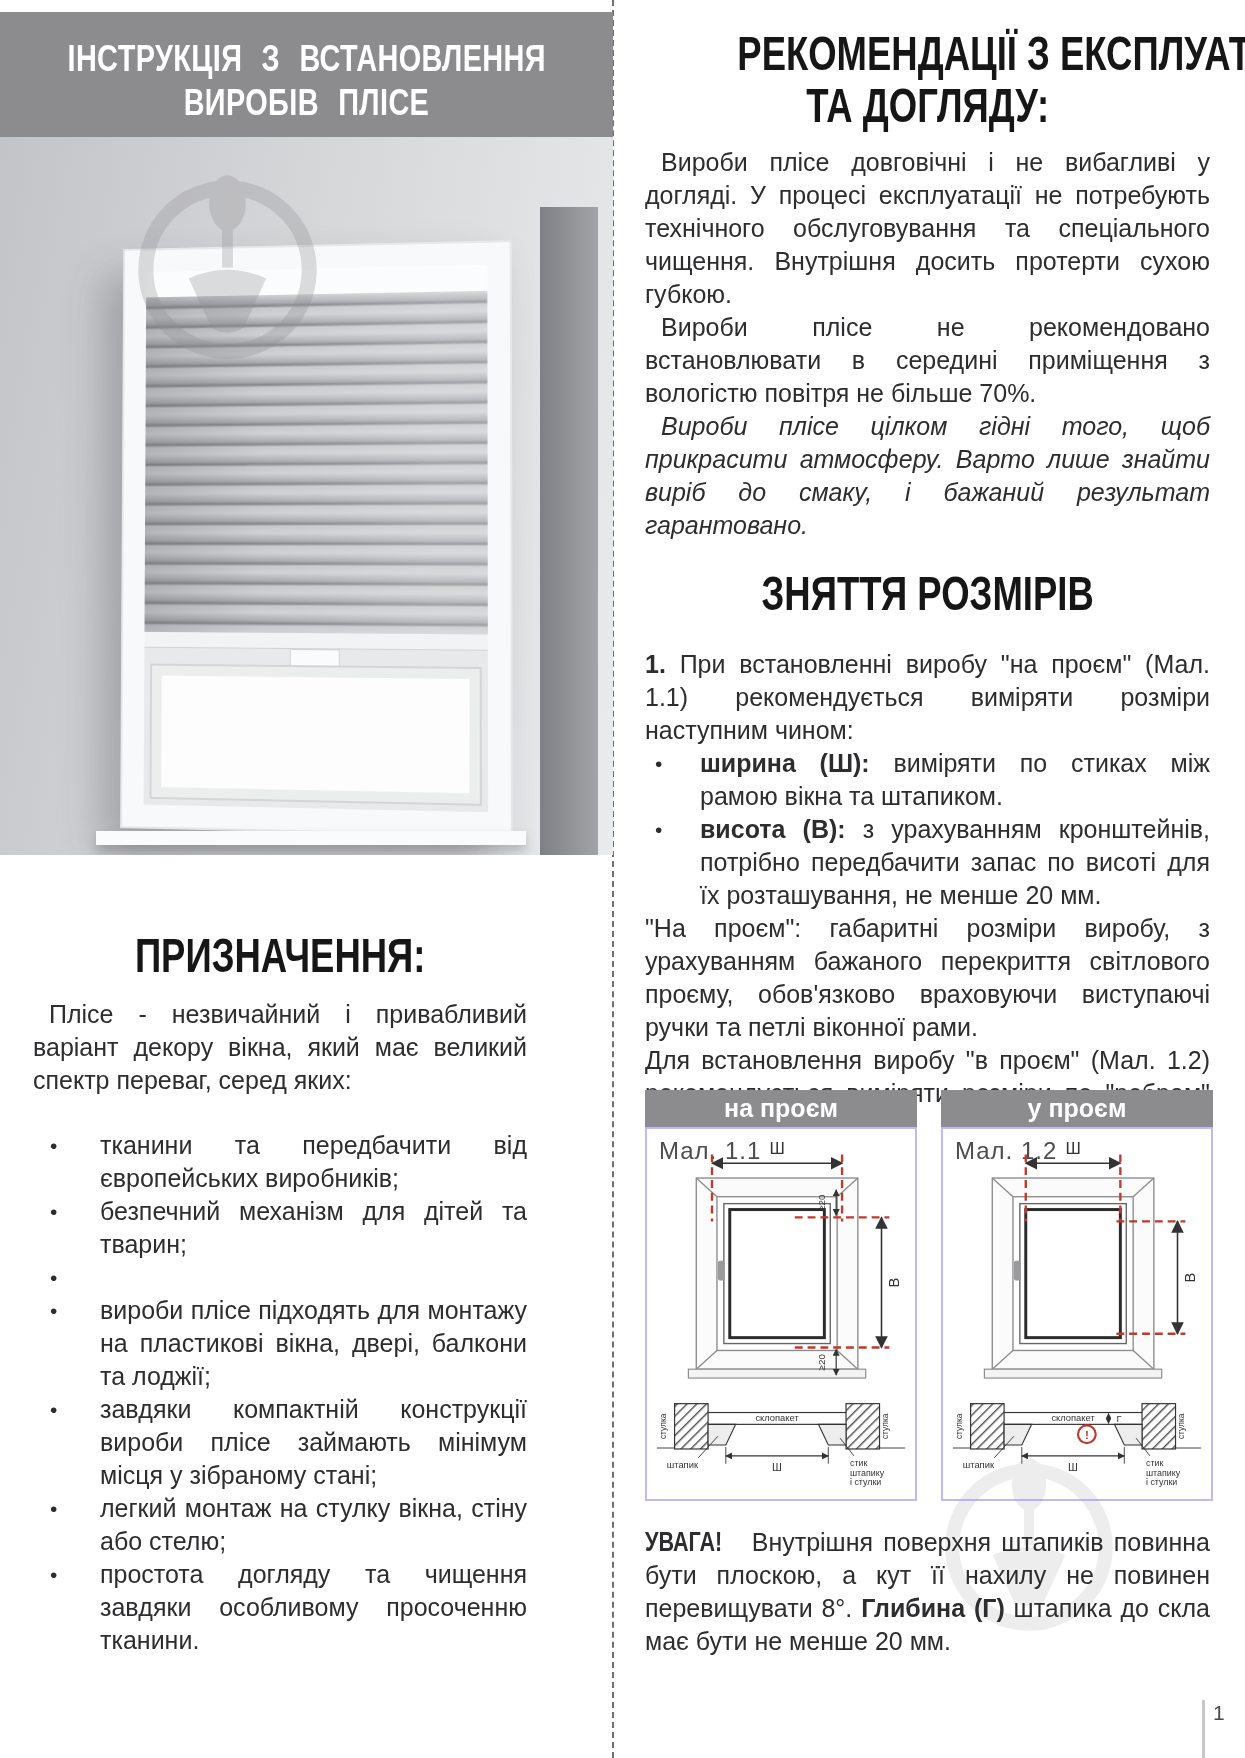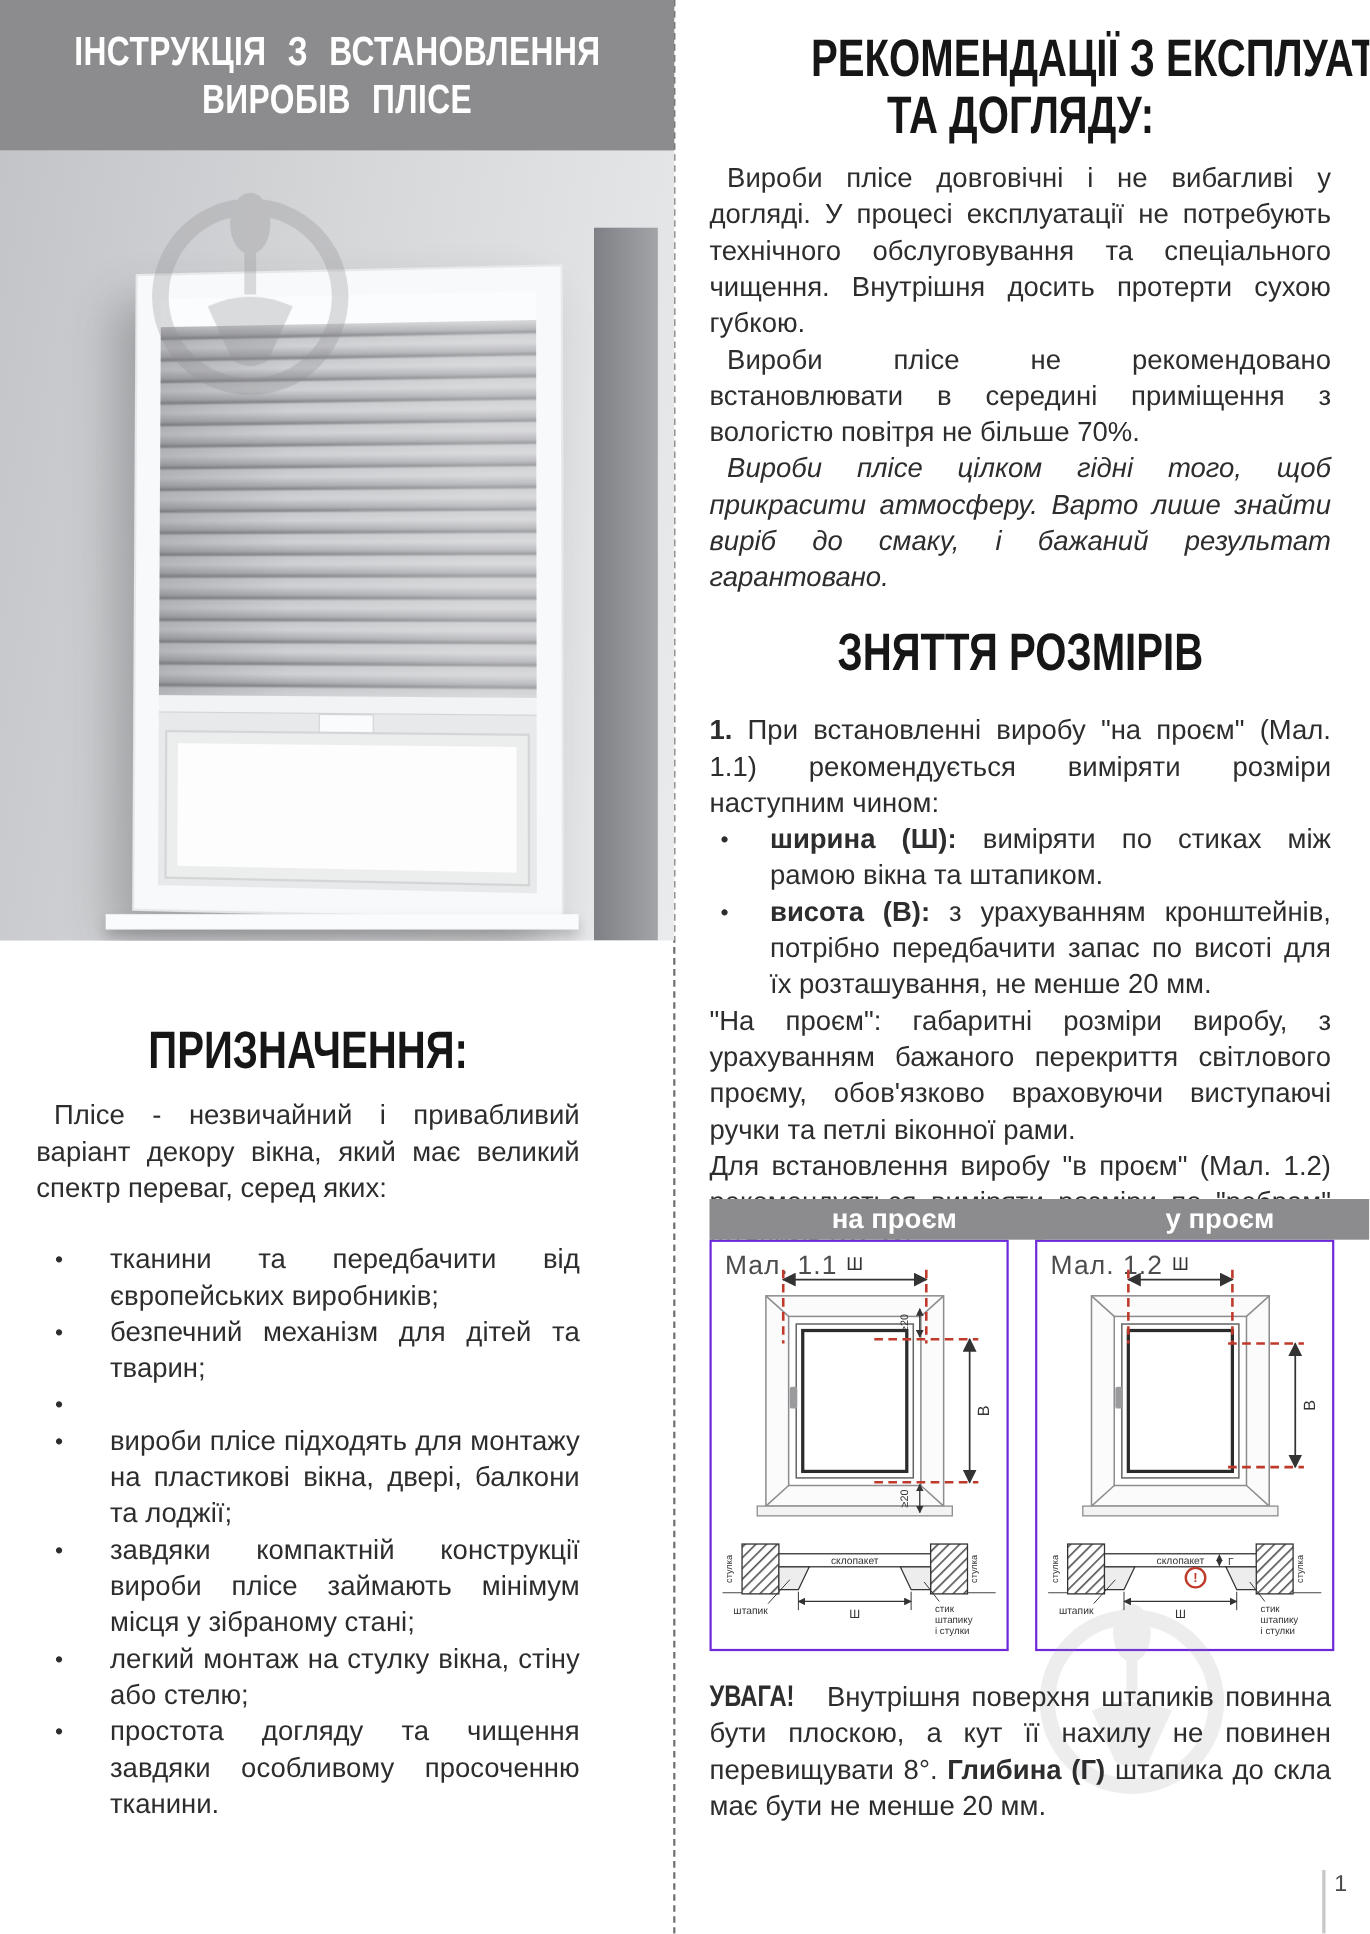--- a/index.html
+++ b/index.html
@@ -1,21 +1,21 @@
 <!DOCTYPE html>
 <html><head>
 <meta charset="utf-8">
 <style>
   html,body{margin:0;padding:0;background:#fff;}
   .page{position:relative;width:1245px;height:1758px;background:#fff;overflow:hidden;
         font-family:"Liberation Sans","DejaVu Sans",sans-serif;color:#2d2d2f;}
   .divider{position:absolute;left:612px;top:0;height:1758px;width:0;border-left:2px dashed #6f6f71;}
 
   
-  .lc-header{position:absolute;left:0;top:0;width:613px;height:137px;background:#8c8c8e;
+  .lc-header{position:absolute;left:0;top:12px;width:613px;height:137px;background:#8c8c8e;
              display:flex;flex-direction:column;align-items:center;justify-content:center;}
   .lc-title{color:#fff;font-weight:bold;font-size:37px;line-height:44px;text-align:center;
             transform:scaleX(.78);transform-origin:50% 50%;white-space:nowrap;word-spacing:14px;letter-spacing:.5px;}
 
   
   .photo{position:absolute;left:0;top:137px;width:613px;height:718px;overflow:hidden;
          background:linear-gradient(100deg,#c3c4c8 0%,#d6d7d9 45%,#eaebed 100%);}
   .recess-shadow{position:absolute;left:540px;top:70px;width:58px;height:648px;
                  background:linear-gradient(90deg,#7f8085,#a3a4a8);}
   .winframe{position:absolute;left:118px;top:106px;width:392px;height:588px;background:#f8f9fa;
@@ -55,22 +55,22 @@
   .ital{font-style:italic;}
   ul{list-style:none;margin:0;padding:0;}
   li{display:flex;text-align:justify;}
   li .bt{flex:1;text-align:justify;}
   .dot{flex:0 0 67px;padding-left:17px;box-sizing:border-box;font-size:21px;}
   .dot2{flex:0 0 55px;padding-left:10px;box-sizing:border-box;font-size:21px;}
   b.lead{font-weight:bold;}
 
   
   .figtab{position:absolute;top:1090px;width:272px;height:37px;background:#8c8c8e;color:#fff;
-          font-weight:bold;font-size:25px;display:flex;align-items:center;justify-content:center;z-index:2;padding-left:32px;}
-  .figbox{position:absolute;top:1127px;width:272px;height:374px;border:2px solid #6d28d9;background:#fff;
+          font-weight:bold;font-size:25px;display:flex;align-items:center;justify-content:center;z-index:2;}
+  .figbox{position:absolute;top:1127px;width:272px;height:374px;border:2px solid #c4b5fd;background:#fff;
           box-sizing:border-box;z-index:1;}
   .figcap{position:absolute;left:12px;top:8px;font-size:24px;color:#4c4c4e;letter-spacing:1px;}
   .figbox svg{position:absolute;left:0;top:0;}
   .st{font-family:"Liberation Sans","DejaVu Sans",sans-serif;fill:#333;}
 
   
   .warning{position:absolute;left:645px;top:1526px;width:565px;font-size:25px;line-height:33px;
            text-align:justify;z-index:6;}
   .wlabel{display:inline-block;font-weight:bold;font-size:27px;transform:scaleX(.8);transform-origin:0 80%;}
 

